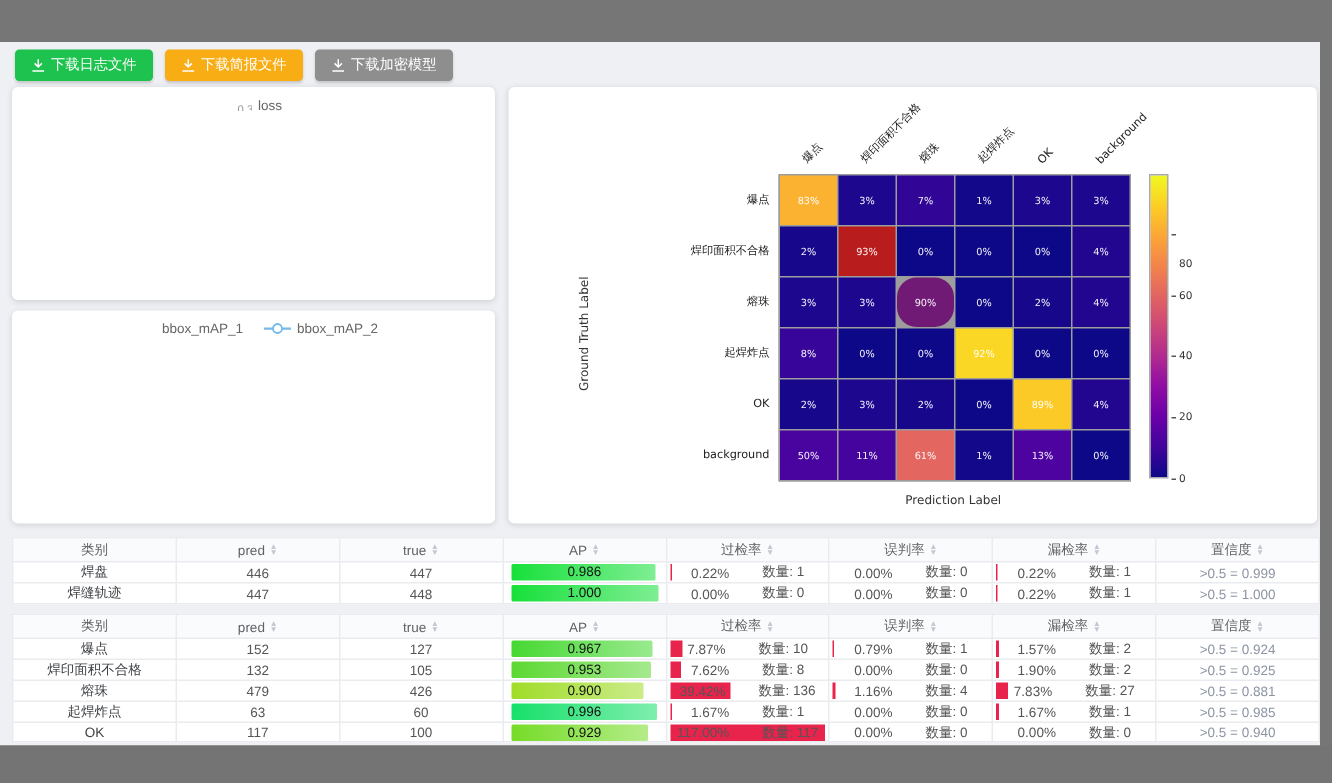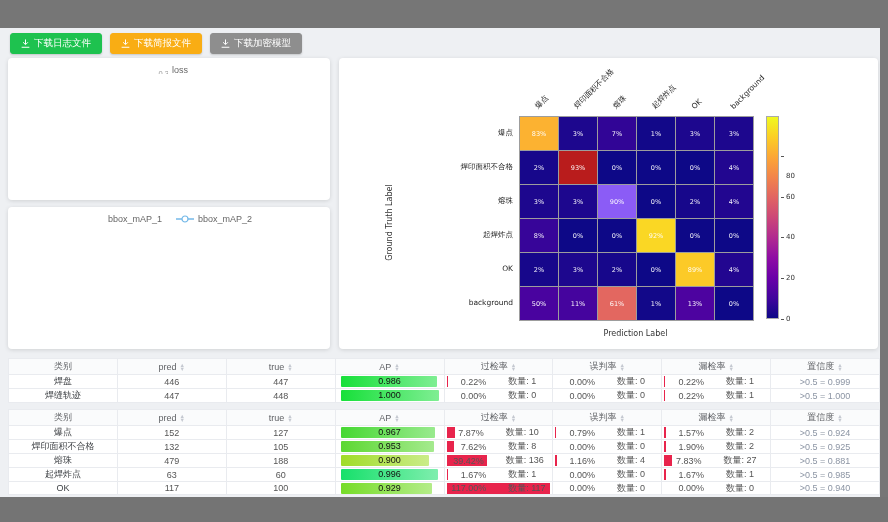--- a/index.html
+++ b/index.html
@@ -220,21 +220,21 @@
             <div class="mtx-cell" style="background: rgb(29, 7, 142);">3%</div>
             <div class="mtx-cell" style="background: rgb(29, 7, 142);">3%</div>
             <div class="mtx-cell" style="background: rgb(23, 7, 139);">2%</div>
             <div class="mtx-cell" style="background: #b91c1c;">93%</div>
             <div class="mtx-cell" style="background: rgb(13, 8, 135);">0%</div>
             <div class="mtx-cell" style="background: rgb(13, 8, 135);">0%</div>
             <div class="mtx-cell" style="background: rgb(13, 8, 135);">0%</div>
             <div class="mtx-cell" style="background: rgb(34, 6, 144);">4%</div>
             <div class="mtx-cell" style="background: rgb(29, 7, 142);">3%</div>
             <div class="mtx-cell" style="background: rgb(29, 7, 142);">3%</div>
-            <div class="mtx-cell" style="background: #8b5cf6;">90%</div>
+            <div class="mtx-cell" style="background: #701a75; border-radius: 13px;">90%</div>
             <div class="mtx-cell" style="background: rgb(13, 8, 135);">0%</div>
             <div class="mtx-cell" style="background: rgb(23, 7, 139);">2%</div>
             <div class="mtx-cell" style="background: rgb(34, 6, 144);">4%</div>
             <div class="mtx-cell" style="background: rgb(55, 5, 153);">8%</div>
             <div class="mtx-cell" style="background: rgb(13, 8, 135);">0%</div>
             <div class="mtx-cell" style="background: rgb(13, 8, 135);">0%</div>
             <div class="mtx-cell" style="background: rgb(250, 215, 36);">92%</div>
             <div class="mtx-cell" style="background: rgb(13, 8, 135);">0%</div>
             <div class="mtx-cell" style="background: rgb(13, 8, 135);">0%</div>
             <div class="mtx-cell" style="background: rgb(23, 7, 139);">2%</div>
@@ -535,21 +535,21 @@
                   <div class="rate-bar" style="width:1.9%;background:#e8244c"></div>
                   <span>1.90%</span>
                   <span>数量: 2</span>
                 </div>
               </td>
               <td class="conf">&gt;0.5 = 0.925</td>
             </tr>
             <tr>
               <td class="cls">熔珠</td>
               <td>479</td>
-              <td>188</td>
+              <td>426</td>
               <td>
                 <div class="ap-wrap">
                   <div class="ap-bar" style="width:90%;background:linear-gradient(90deg,#a0dc28,rgb(203,236,137))"></div>
                   <span class="ap-text">0.900</span>
                 </div>
               </td>
               <td class="rate">
                 <div class="rate-wrap">
                   <div class="rate-bar" style="width:39.42%;background:#e8244c"></div>
                   <span>39.42%</span>

